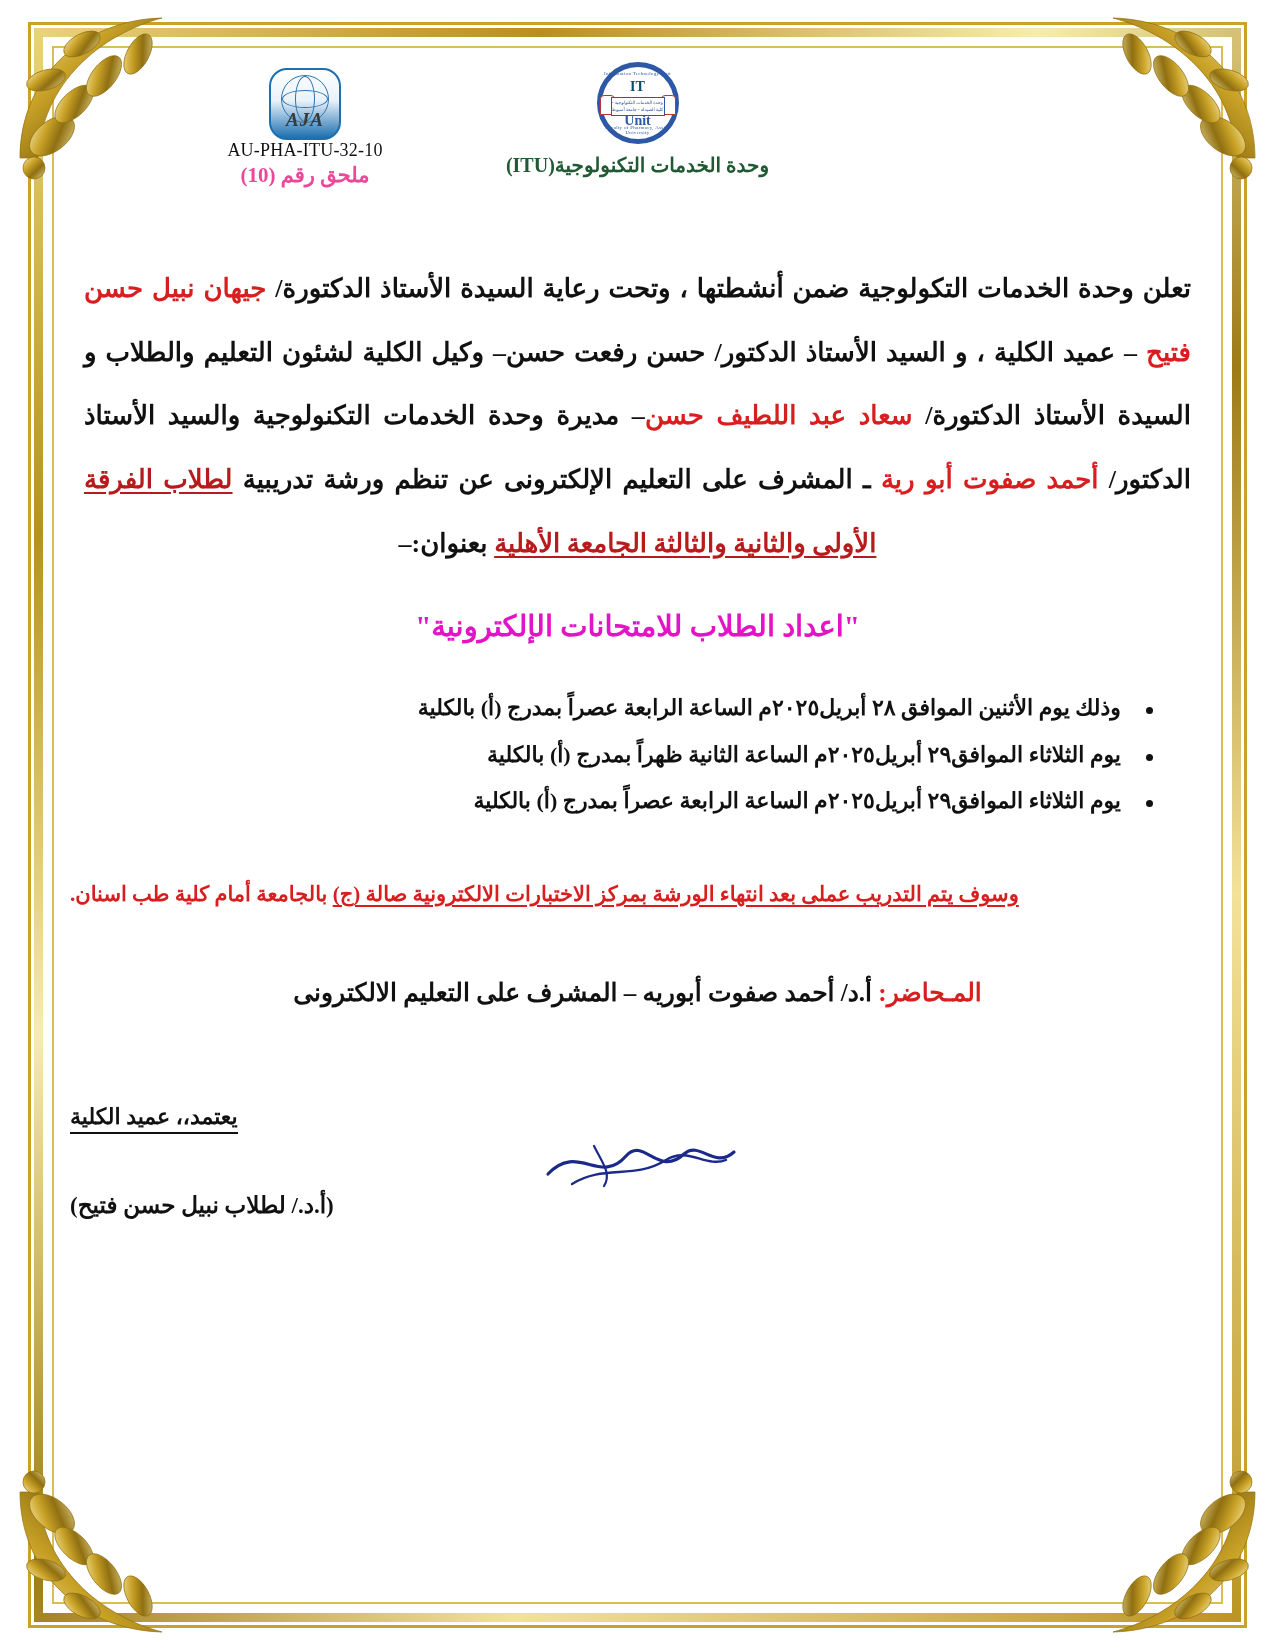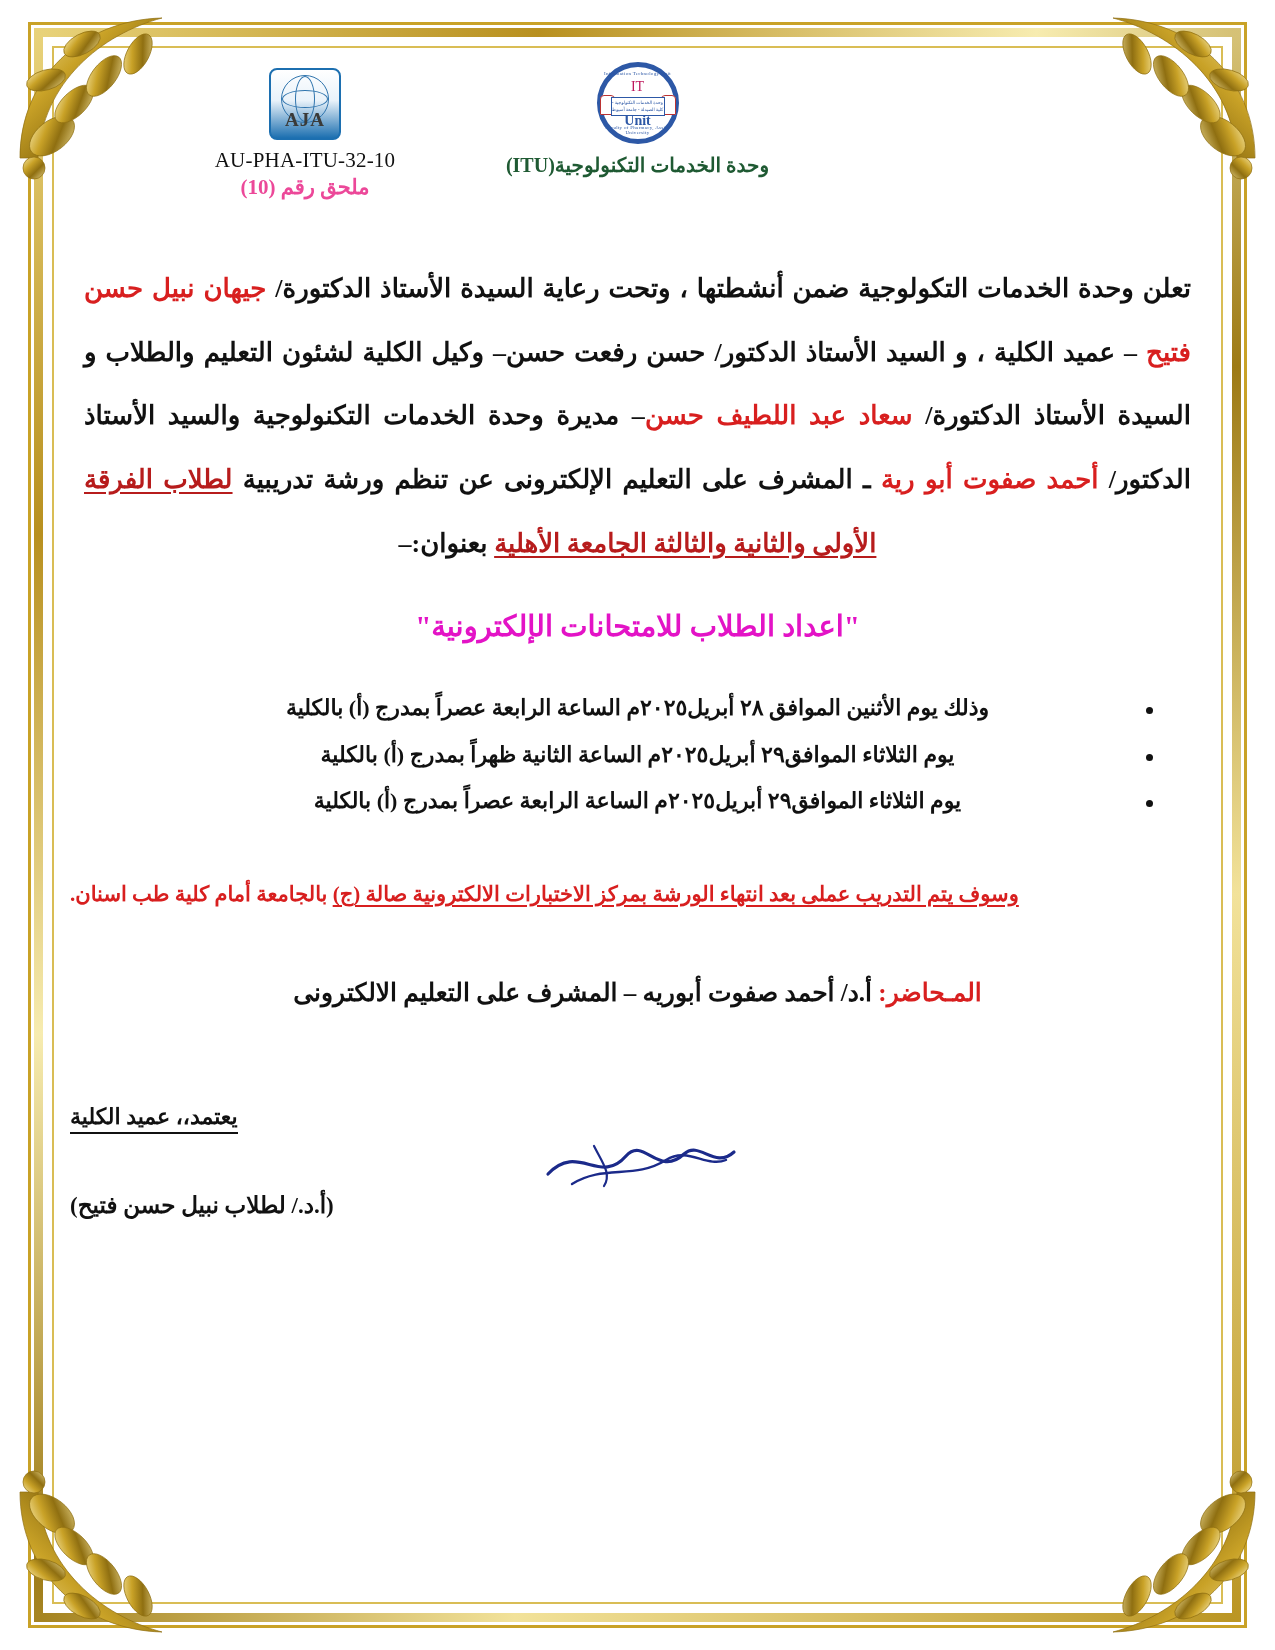--- a/index.html
+++ b/index.html
@@ -51,58 +51,59 @@
     position:relative;height:185px;
   }
   .logo-block{position:absolute;text-align:center;}
   .logo-left{left:105px;top:6px;width:260px;}
   .logo-center{left:50%;transform:translateX(-50%);top:0px;width:300px;}
   .logo-right{right:70px;top:0px;width:260px;}
 
   .aja{
     width:68px;height:68px;margin:0 auto;
     background:linear-gradient(180deg,#ffffff 0%,#e9f2fa 45%,#1c6fb0 100%);
-    border:2px solid #1c6fb0;border-radius:8px;
+    border:2px solid #1c6fb0;border-radius:18px;
     position:relative;
+    font-style:italic;
   }
   .aja .globe{
     position:absolute;left:50%;top:42%;transform:translate(-50%,-50%);
     width:46px;height:46px;border:1.6px solid #2f74ad;border-radius:50%;
   }
   .aja .globe:before,.aja .globe:after{
     content:"";position:absolute;left:50%;top:50%;transform:translate(-50%,-50%);
     border:1.4px solid #2f74ad;border-radius:50%;
   }
   .aja .globe:before{width:18px;height:44px;}
   .aja .globe:after{width:44px;height:16px;}
   .aja .aja-txt{
     position:absolute;left:0;right:0;bottom:7px;
     font-family:"Liberation Serif",serif;font-weight:700;
     font-size:19px;letter-spacing:1px;color:#3a3a38;
   }
   .code-en{
     direction:ltr;font-family:"Liberation Serif",serif;
-    font-size:21px;color:#111;margin-top:8px;letter-spacing:.2px;
+    font-size:18px;color:#111;letter-spacing:.2px;
   }
   .code-ar{
     font-size:21px;color:#ec4899;margin-top:2px;font-weight:600;
   }
 
   .itu-badge{
     width:72px;height:72px;margin:0 auto;border-radius:50%;
     border:5px solid #2d58a6;background:#fff;position:relative;
   }
   .itu-badge .ring-txt{
     position:absolute;left:0;right:0;top:4px;
     font-size:5px;color:#2d58a6;letter-spacing:.3px;direction:ltr;
   }
   .itu-badge .ring-txt.bot{top:auto;bottom:4px;}
   .itu-badge .it{
     position:absolute;left:0;right:0;top:12px;
-    font-size:14px;font-weight:400;color:#be185d;direction:ltr;
+    font-size:14px;font-weight:700;color:#0c4a6e;direction:ltr;
   }
   .itu-badge .unit{
     position:absolute;left:0;right:0;bottom:10px;
     font-size:14px;font-weight:700;color:#2d58a6;direction:ltr;
   }
   .itu-badge .mid{
     position:absolute;left:9px;right:9px;top:30px;height:16px;
     border:1px solid #2d58a6;background:#fff;
     font-size:4.5px;color:#2d58a6;line-height:7px;padding-top:1px;
   }
@@ -144,21 +145,20 @@
   }
 
   .bullets{
     margin:42px 84px 0 84px;
     padding:0;
     list-style:none;
     font-size:22px;
     font-weight:700;
     line-height:2.1;
     color:#111;
-    text-align:center;
   }
   .bullets li{position:relative;padding-right:0;}
   .bullets li .dot{
     display:inline-block;width:7px;height:7px;border-radius:50%;
     background:#111;vertical-align:middle;margin-left:14px;
     position:absolute;right:-32px;top:22px;
   }
 
   .practical{
     margin-top:58px;

